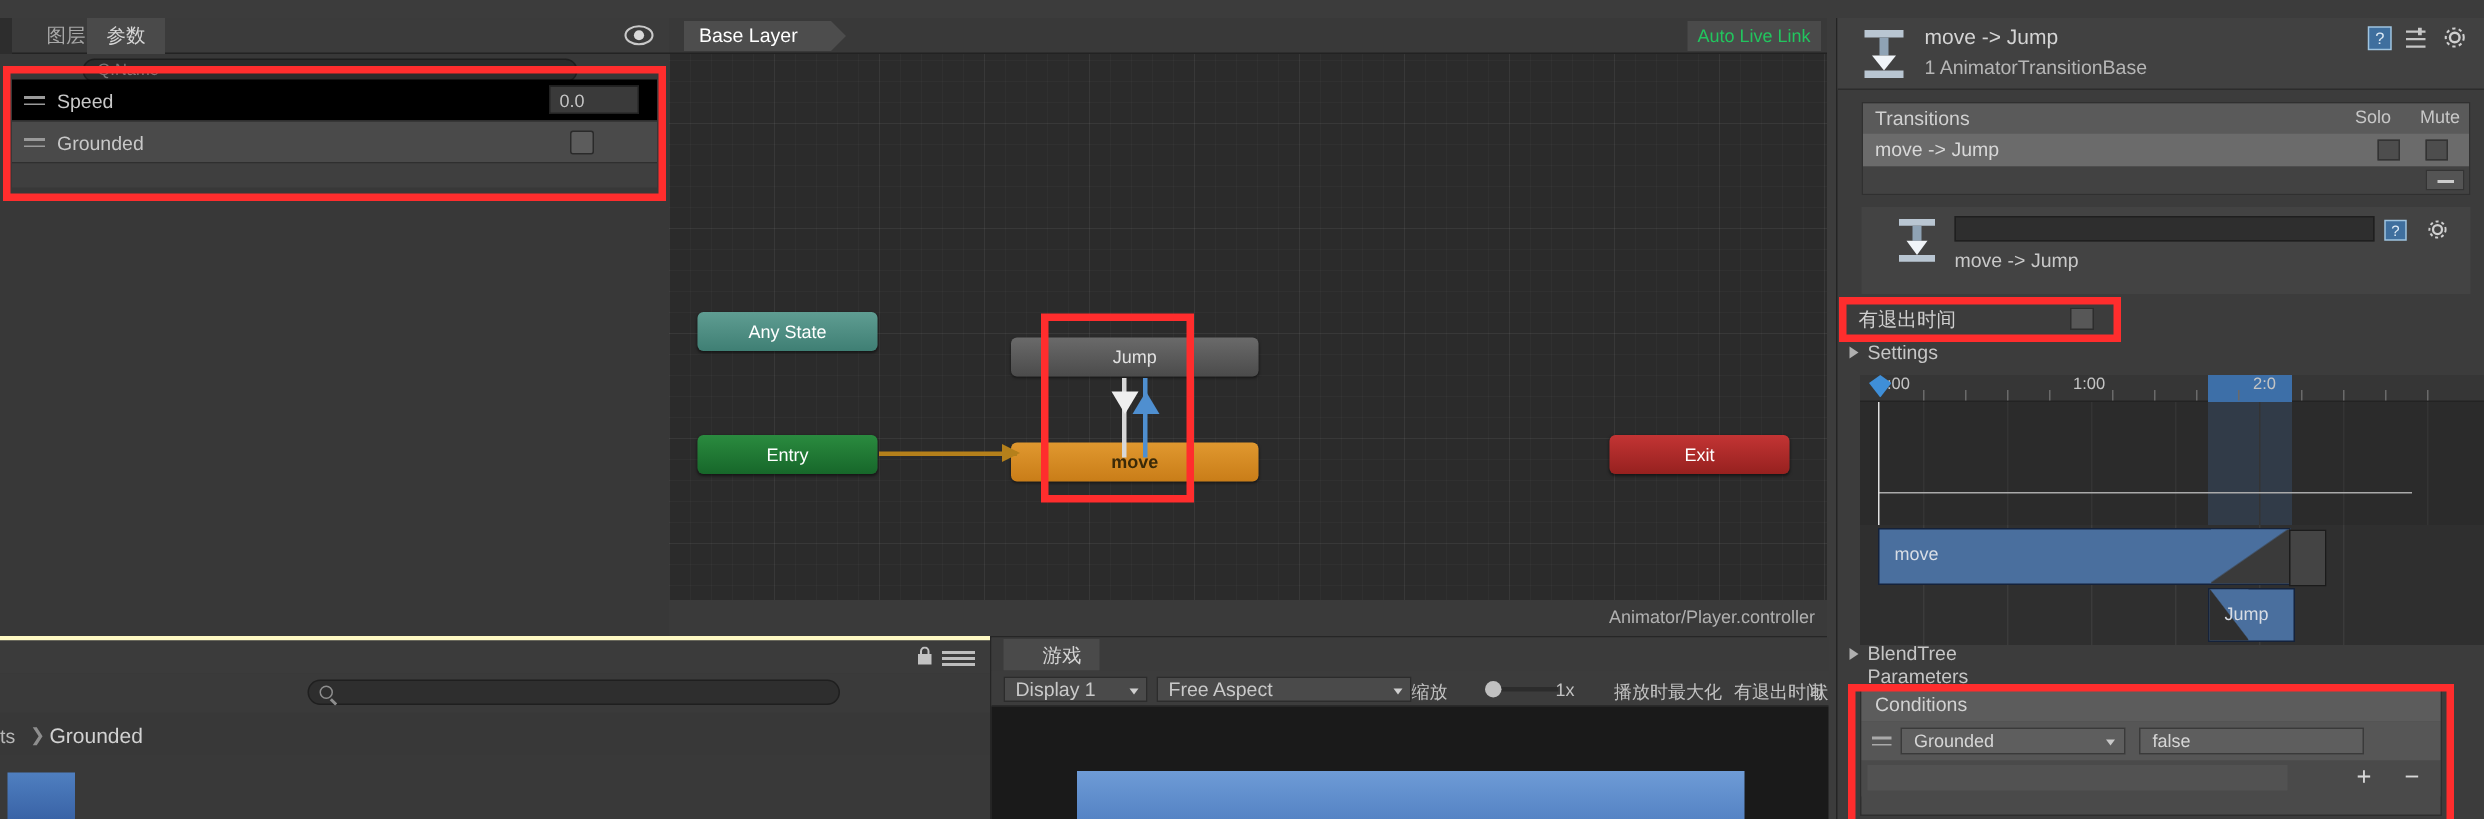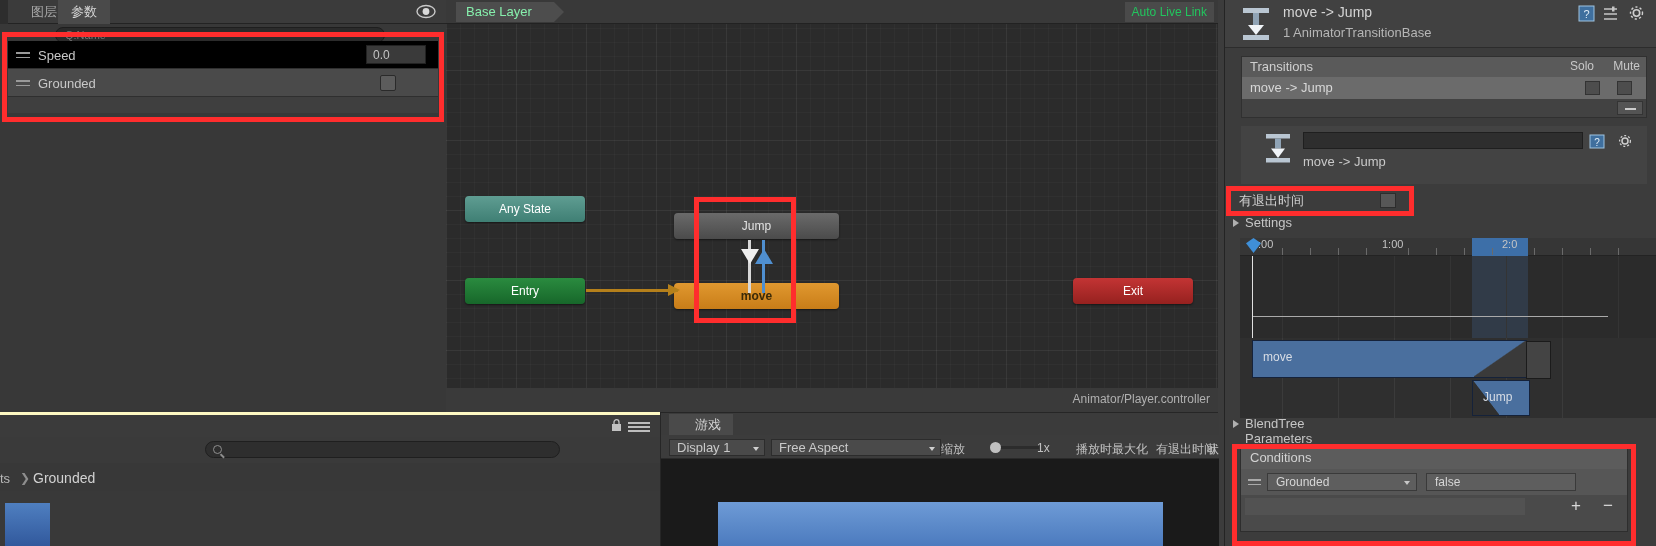--- a/index.html
+++ b/index.html
@@ -3,21 +3,21 @@
 <meta charset="utf-8">
 <style>
   * { margin:0; padding:0; box-sizing:border-box; }
   body {
     width:1656px; height:546px;
     background:#3c3c3c;
     font-family:"Liberation Sans", sans-serif;
     font-size:12px; color:#b4b4b4;
     overflow:hidden; position:relative;
   }
-  .root { position:relative; width:1656px; height:454px; }
+  .root { position:relative; width:1656px; height:454px;margin-top:12px; }
 
   
   .left-panel { position:absolute; left:0; top:0; width:446px; height:412px; background:#383838; }
   .tabbar { position:absolute; left:0; top:0; width:446px; height:24px; background:#3b3b3b; border-bottom:1px solid #232323; }
   .tab { position:absolute; top:0; height:24px; line-height:24px; padding:0 13px; font-size:13px; color:#a8a8a8; }
   .tab.sel { background:#4a4a4a; color:#d6d6d6; }
   .tabline { position:absolute; left:0; top:0; width:8px; height:24px; background:#2d2d2d; }
   .eye-ico { position:absolute; right:10px; top:4px; width:20px; height:15px; }
 
   .searchrow { position:absolute; left:0; top:24px; width:446px; height:22px; background:#383838; }
@@ -43,21 +43,21 @@
     background:#2b2b2b;
     background-image:
       linear-gradient(rgba(255,255,255,.022) 1px, transparent 1px),
       linear-gradient(90deg, rgba(255,255,255,.022) 1px, transparent 1px),
       linear-gradient(rgba(255,255,255,.04) 1px, transparent 1px),
       linear-gradient(90deg, rgba(255,255,255,.04) 1px, transparent 1px);
     background-size:14px 14px,14px 14px,70px 70px,70px 70px;
   }
   .graph-top { position:absolute; left:446px; top:0; width:772px; height:24px; background:#393939; border-bottom:1px solid #222; }
   .crumb { position:absolute; left:10px; top:2px; height:20px; line-height:20px; padding:0 22px 0 10px;
-           background:#4d4d4d; color:#86efac; font-size:13px; }
+           background:#4d4d4d; color:#ffffff; font-size:13px; }
   .crumb:after { content:""; position:absolute; right:-10px; top:0; width:0; height:0;
                  border-top:10px solid transparent; border-bottom:10px solid transparent; border-left:10px solid #4d4d4d; }
   .livelink { position:absolute; right:4px; top:2px; height:20px; line-height:20px; padding:0 7px;
               background:#4a4a4a; color:#22c55e; font-size:12px; }
 
   .node { position:absolute; border-radius:4px; text-align:center; font-size:12px; color:#fff;
           line-height:26px; height:26px; box-shadow:0 1px 2px rgba(0,0,0,.5); }
   .node.anystate { background:linear-gradient(#5f9d92,#3f7f74); width:120px; }
   .node.entry    { background:linear-gradient(#2a8b3f,#17672a); width:120px; }
   .node.exit     { background:linear-gradient(#c33434,#96211f); width:120px; }

